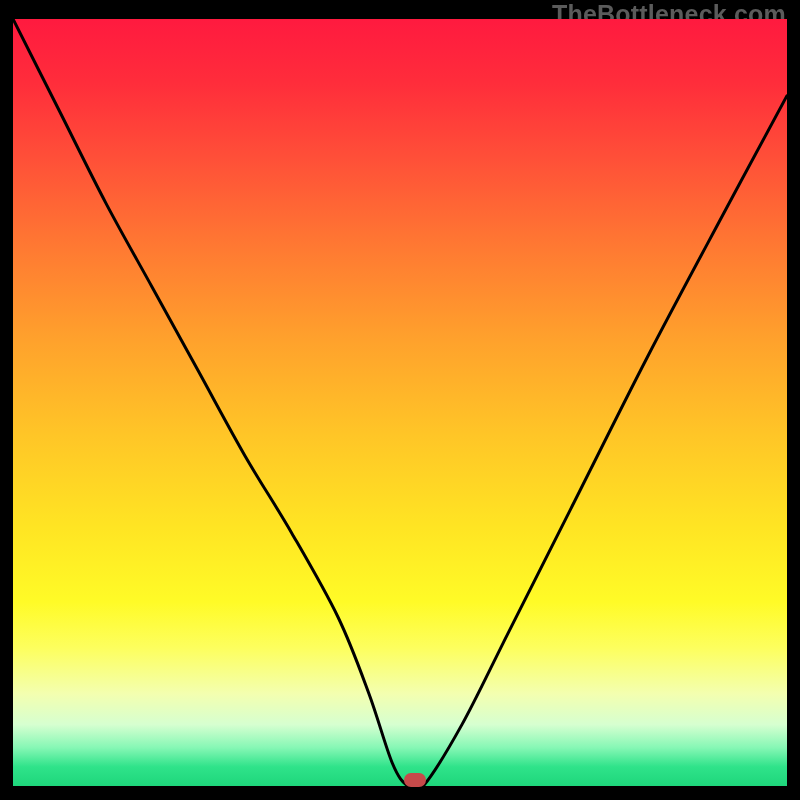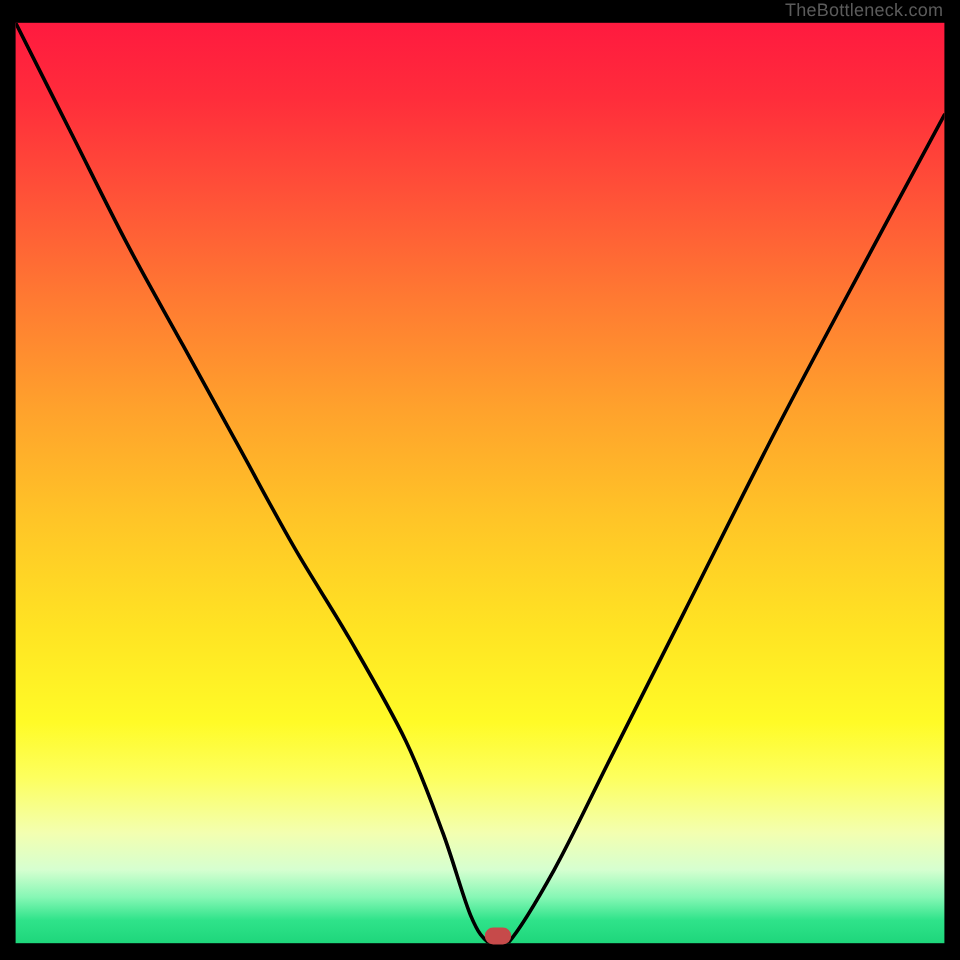--- a/index.html
+++ b/index.html
@@ -54,23 +54,23 @@
     left: 0;
     top: 0;
     width: 774px;
     height: 767px;
   }
   .watermark {
     position: absolute;
     top: 0px;
     right: 14px;
     color: #5b5b5b;
-    font-size: 15px;
+    font-size: 25px;
     letter-spacing: 0.2px;
-    font-weight: 400;
+    font-weight: 700;
   }
 </style>
 </head>
 <body>
 
 <div class="watermark">TheBottleneck.com</div>
 
 <div class="frame">
   <div class="plot-area"></div>
   <svg class="curve" viewBox="0 0 774 767" preserveAspectRatio="none">

